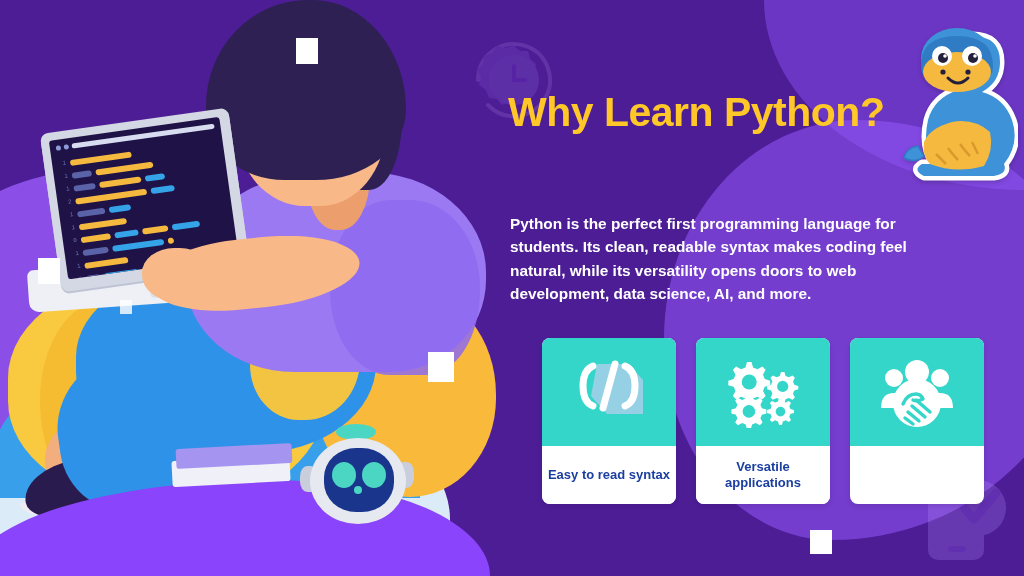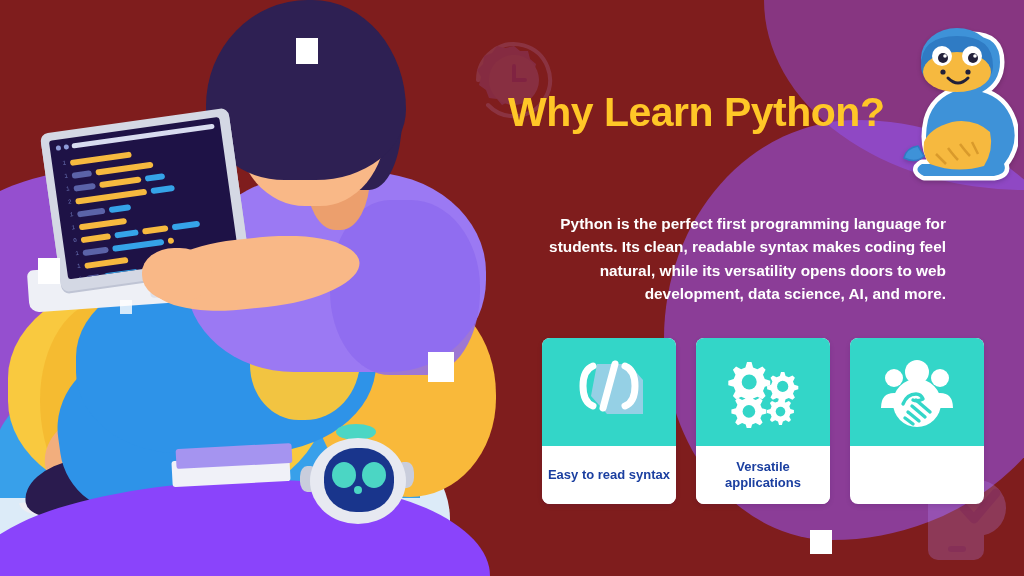--- a/index.html
+++ b/index.html
@@ -3,21 +3,21 @@
 <meta charset="utf-8">
 <style>
   html,body{margin:0;padding:0;}
   body{
     width:1024px;height:576px;overflow:hidden;
     font-family:"Liberation Sans", sans-serif;
     background:#8A44FB;
   }
   .slide{
     position:relative;width:1024px;height:576px;overflow:hidden;
-    background:#7f1d1d;
+    background:#4c1d95;
   }
 
   
   .bg-blob-right{
     position:absolute;right:-60px;top:120px;width:420px;height:420px;
     background:#9658FC;border-radius:46% 54% 60% 40% / 52% 44% 56% 48%;
     opacity:.55;
   }
   .bg-blob-left{
     position:absolute;left:-120px;top:170px;width:430px;height:380px;
@@ -223,21 +223,21 @@
   
   .content{position:absolute;left:498px;top:0;width:470px;height:576px;}
   .title{
     position:absolute;left:10px;top:92px;width:450px;
     font-size:41px;font-weight:bold;color:#FFC727;
     letter-spacing:-.5px;line-height:1;white-space:nowrap;
   }
   .para{
     position:absolute;left:12px;top:212px;width:436px;
     font-size:15.4px;line-height:1.52;color:#FFFFFF;
-    text-align:right;font-weight:bold;
+    text-align:left;font-weight:bold;
   }
 
   
   .cards{
     position:absolute;left:8px;top:338px;width:442px;
     display:flex;gap:20px;padding-left:36px;
   }
   .card{
     width:134px;background:#FFFFFF;border-radius:8px;overflow:hidden;
     display:flex;flex-direction:column;

